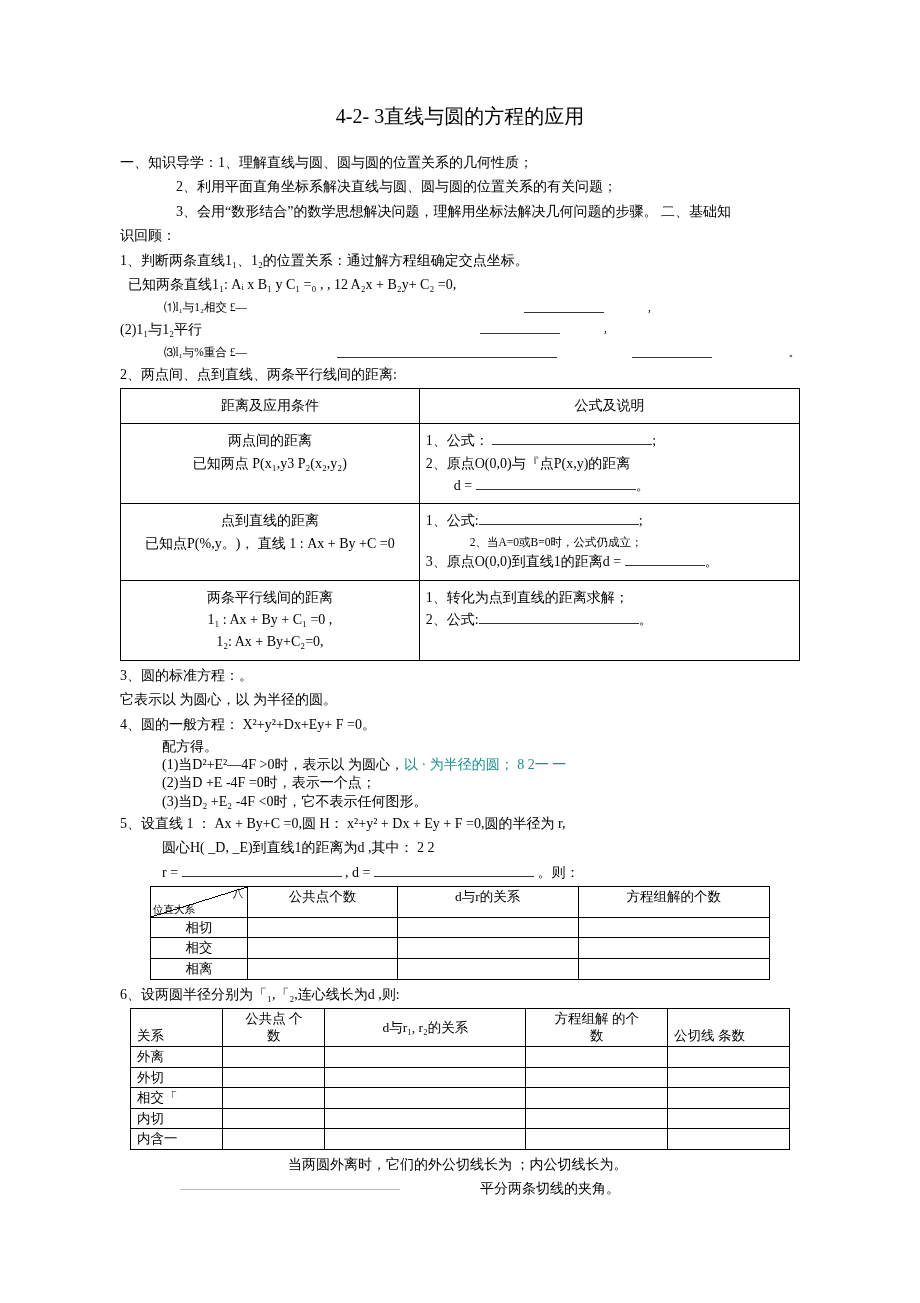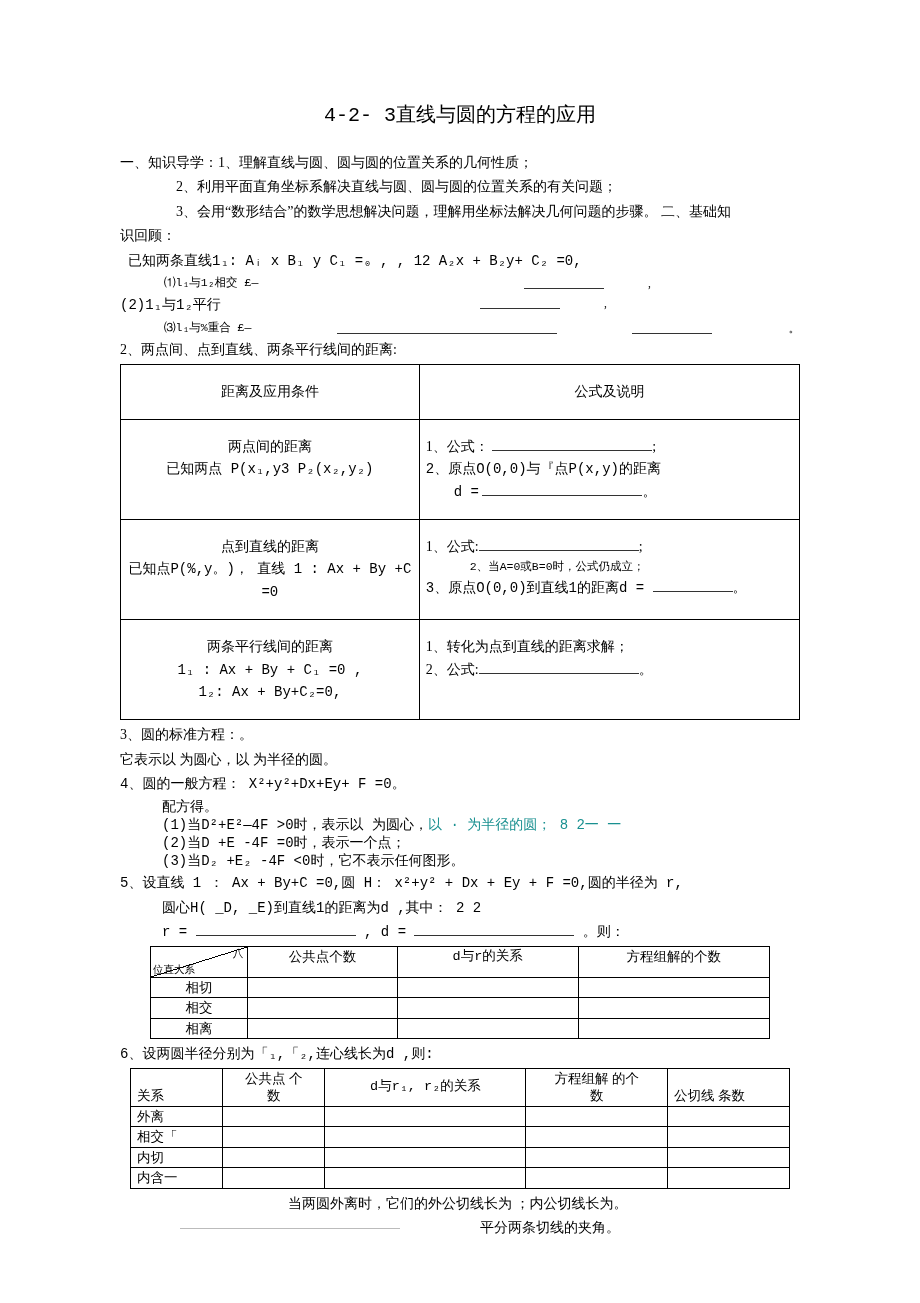--- a/index.html
+++ b/index.html
@@ -33,27 +33,27 @@
   .blank-xl { min-width: 220px; }
   table {
     border-collapse: collapse;
     margin: 2px 0 4px 0;
   }
   table.outer {
     width: 100%;
   }
   td, th {
     border: 1px solid #000;
-    padding: 16px 6px;
+    padding: 6px 6px;
     vertical-align: top;
     font-size: 14px;
   }
   .center { text-align: center; }
   .small { font-size: 11.5px; margin-left: 44px; }
-  .mono { font-family: Liberation Mono, monospace; }
+  .mono { font-family: Liberation Serif, serif; }
   .row-line { margin: 2px 0; }
   .teal { color: #199090; }
   .gray { color: #aaa; font-size: 10.5px;}
   .t2 { margin-left: 30px; width: calc(100% - 60px); }
   .t3 { margin-left: 10px; width: calc(100% - 20px); }
   .diag {
     position: relative;
     width: 80px;
     height: 28px;
     padding:0;
@@ -77,20 +77,21 @@
 <div class="row-line">
   <span>一、知识导学：</span><span>1、理解直线与圆、圆与圆的位置关系的几何性质；</span>
 </div>
 <div class="row-line indent2">2、利用平面直角坐标系解决直线与圆、圆与圆的位置关系的有关问题；</div>
 <div class="row-line indent2" style="text-indent:0;">
   <span style="margin-left:0em">3、会用“数形结合”的数学思想解决问题，理解用坐标法解决几何问题的步骤。</span>
   <span>  二、基础知</span>
 </div>
 <div class="row-line">识回顾：</div>
 
+<div class="row-line mono">1、判断两条直线1₁、1₂的位置关系：通过解方程组确定交点坐标。</div>
 <div class="row-line mono" style="padding-left:8px">已知两条直线1₁:   Aᵢ x B₁ y C₁    =₀ , ,  12   A₂x + B₂y+ C₂ =0,</div>
 
 <div class="row-line" style="display:flex;">
   <span class="small mono" style="width:180px">⑴l₁与1₂相交     £—</span>
   <span style="flex:0 0 180px"></span>
   <span class="blank"></span>
   <span class="small">,</span>
 </div>
 
 <div class="row-line" style="display:flex;">
@@ -223,20 +224,27 @@
     <td style="width:110px; vertical-align:bottom">公切线  条数</td>
   </tr>
   <tr>
           <td>外离</td>
           <td></td>
           <td></td>
           <td></td>
           <td></td>
         </tr>
   <tr>
+          <td>外切</td>
+          <td></td>
+          <td></td>
+          <td></td>
+          <td></td>
+        </tr>
+  <tr>
           <td>相交「</td>
           <td></td>
           <td></td>
           <td></td>
           <td></td>
         </tr>
   <tr>
           <td>内切</td>
           <td></td>
           <td></td>

